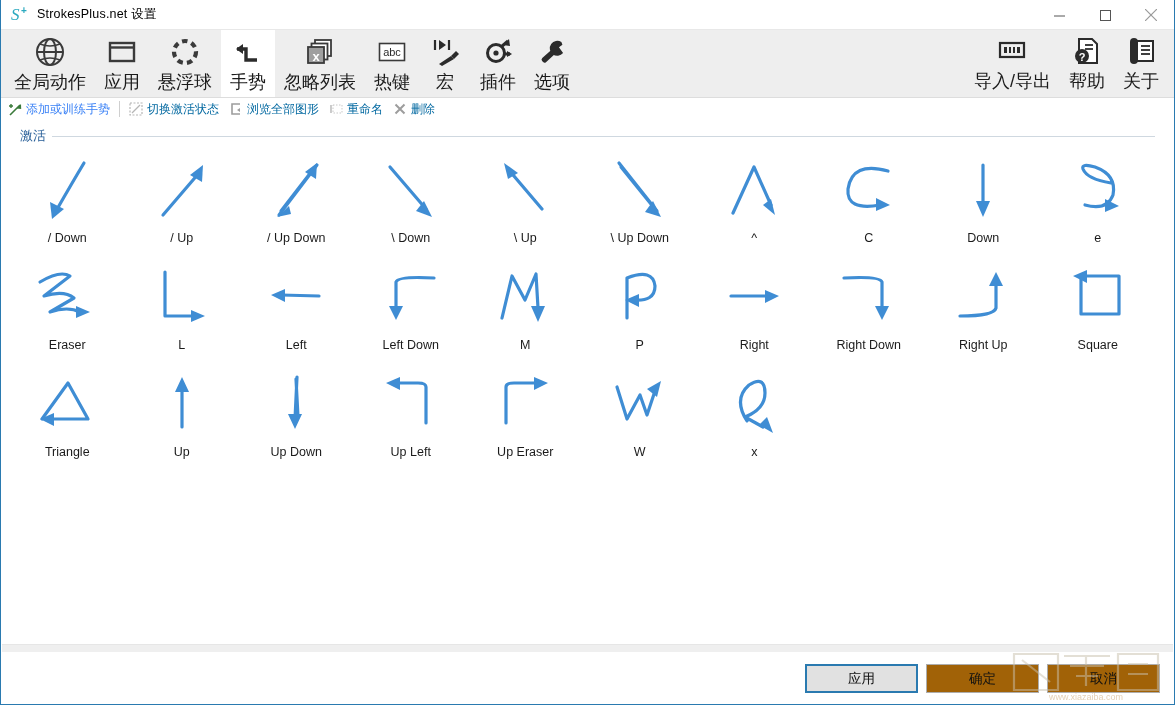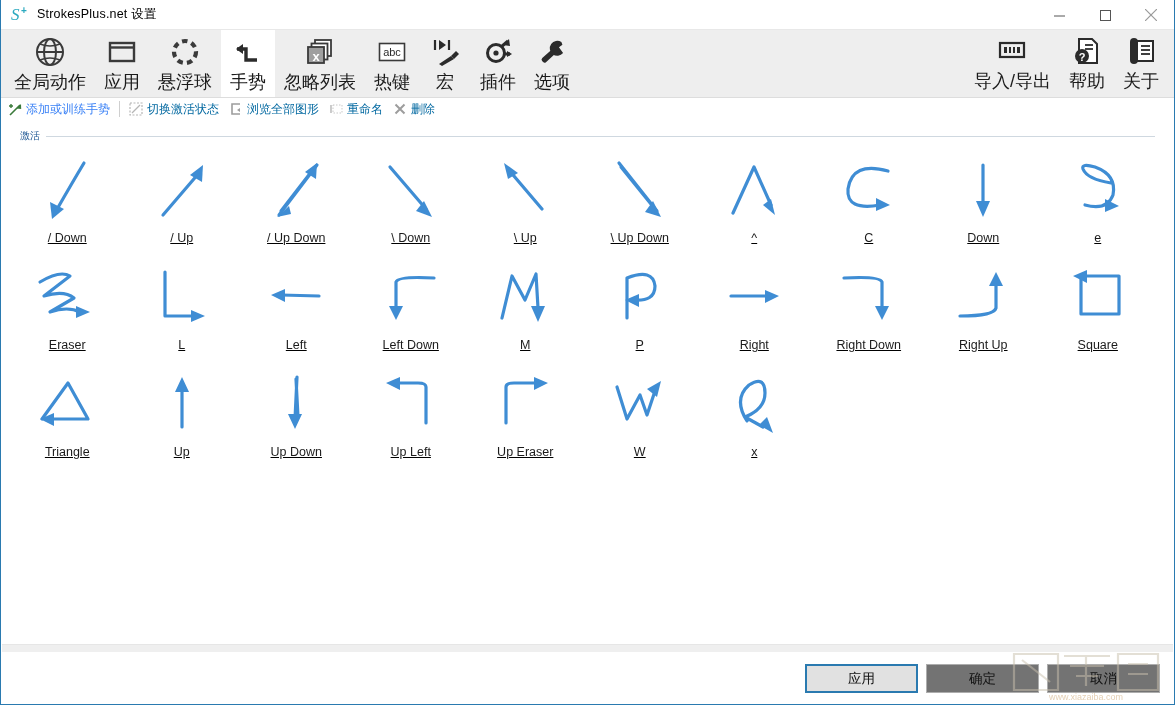--- a/index.html
+++ b/index.html
@@ -143,21 +143,21 @@
   }
   #groupbox {
     position: absolute;
     left: 8px; right: 18px; top: 6px; bottom: 6px;
   }
   #group-header {
     display: flex; align-items: center;
     height: 16px;
   }
   #group-title {
-    font-size: 10px;
+    font-size: 13px;
     color: #2a6099;
     padding-right: 6px;
     padding-left: 10px;
     white-space: nowrap;
   }
   #group-line {
     flex: 1;
     height: 1px;
     background: #cfd8e0;
   }
@@ -169,21 +169,20 @@
     grid-template-columns: repeat(10, 1fr);
     row-gap: 0px;
   }
   .cell {
     height: 107px;
     display: flex;
     flex-direction: column;
     align-items: center;
     justify-content: flex-start;
     cursor: default;
-    text-decoration: underline;
   }
   .cell .glyph {
     width: 92px; height: 78px;
     display: flex; align-items: center; justify-content: center;
   }
   .cell .glyph svg { display: block; }
   .cell .name {
     font-size: 12.5px;
     color: #1b1b1b;
     margin-top: 1px;
@@ -205,21 +204,21 @@
     background: #efefef;
   }
   #buttons {
     position: absolute;
     right: 13px; top: 19px;
     display: flex;
     gap: 8px;
   }
   .dlg-btn {
     width: 113px; height: 29px;
-    background: #737373;
+    background: #a16207;
     border: 1px solid #adadad;
     font-size: 13.5px;
     color: #111111;
     display: flex; align-items: center; justify-content: center;
     cursor: default;
   }
   .dlg-btn.default {
     border: 2px solid #2a7ab0;
     background: #e1e1e1;
   }

